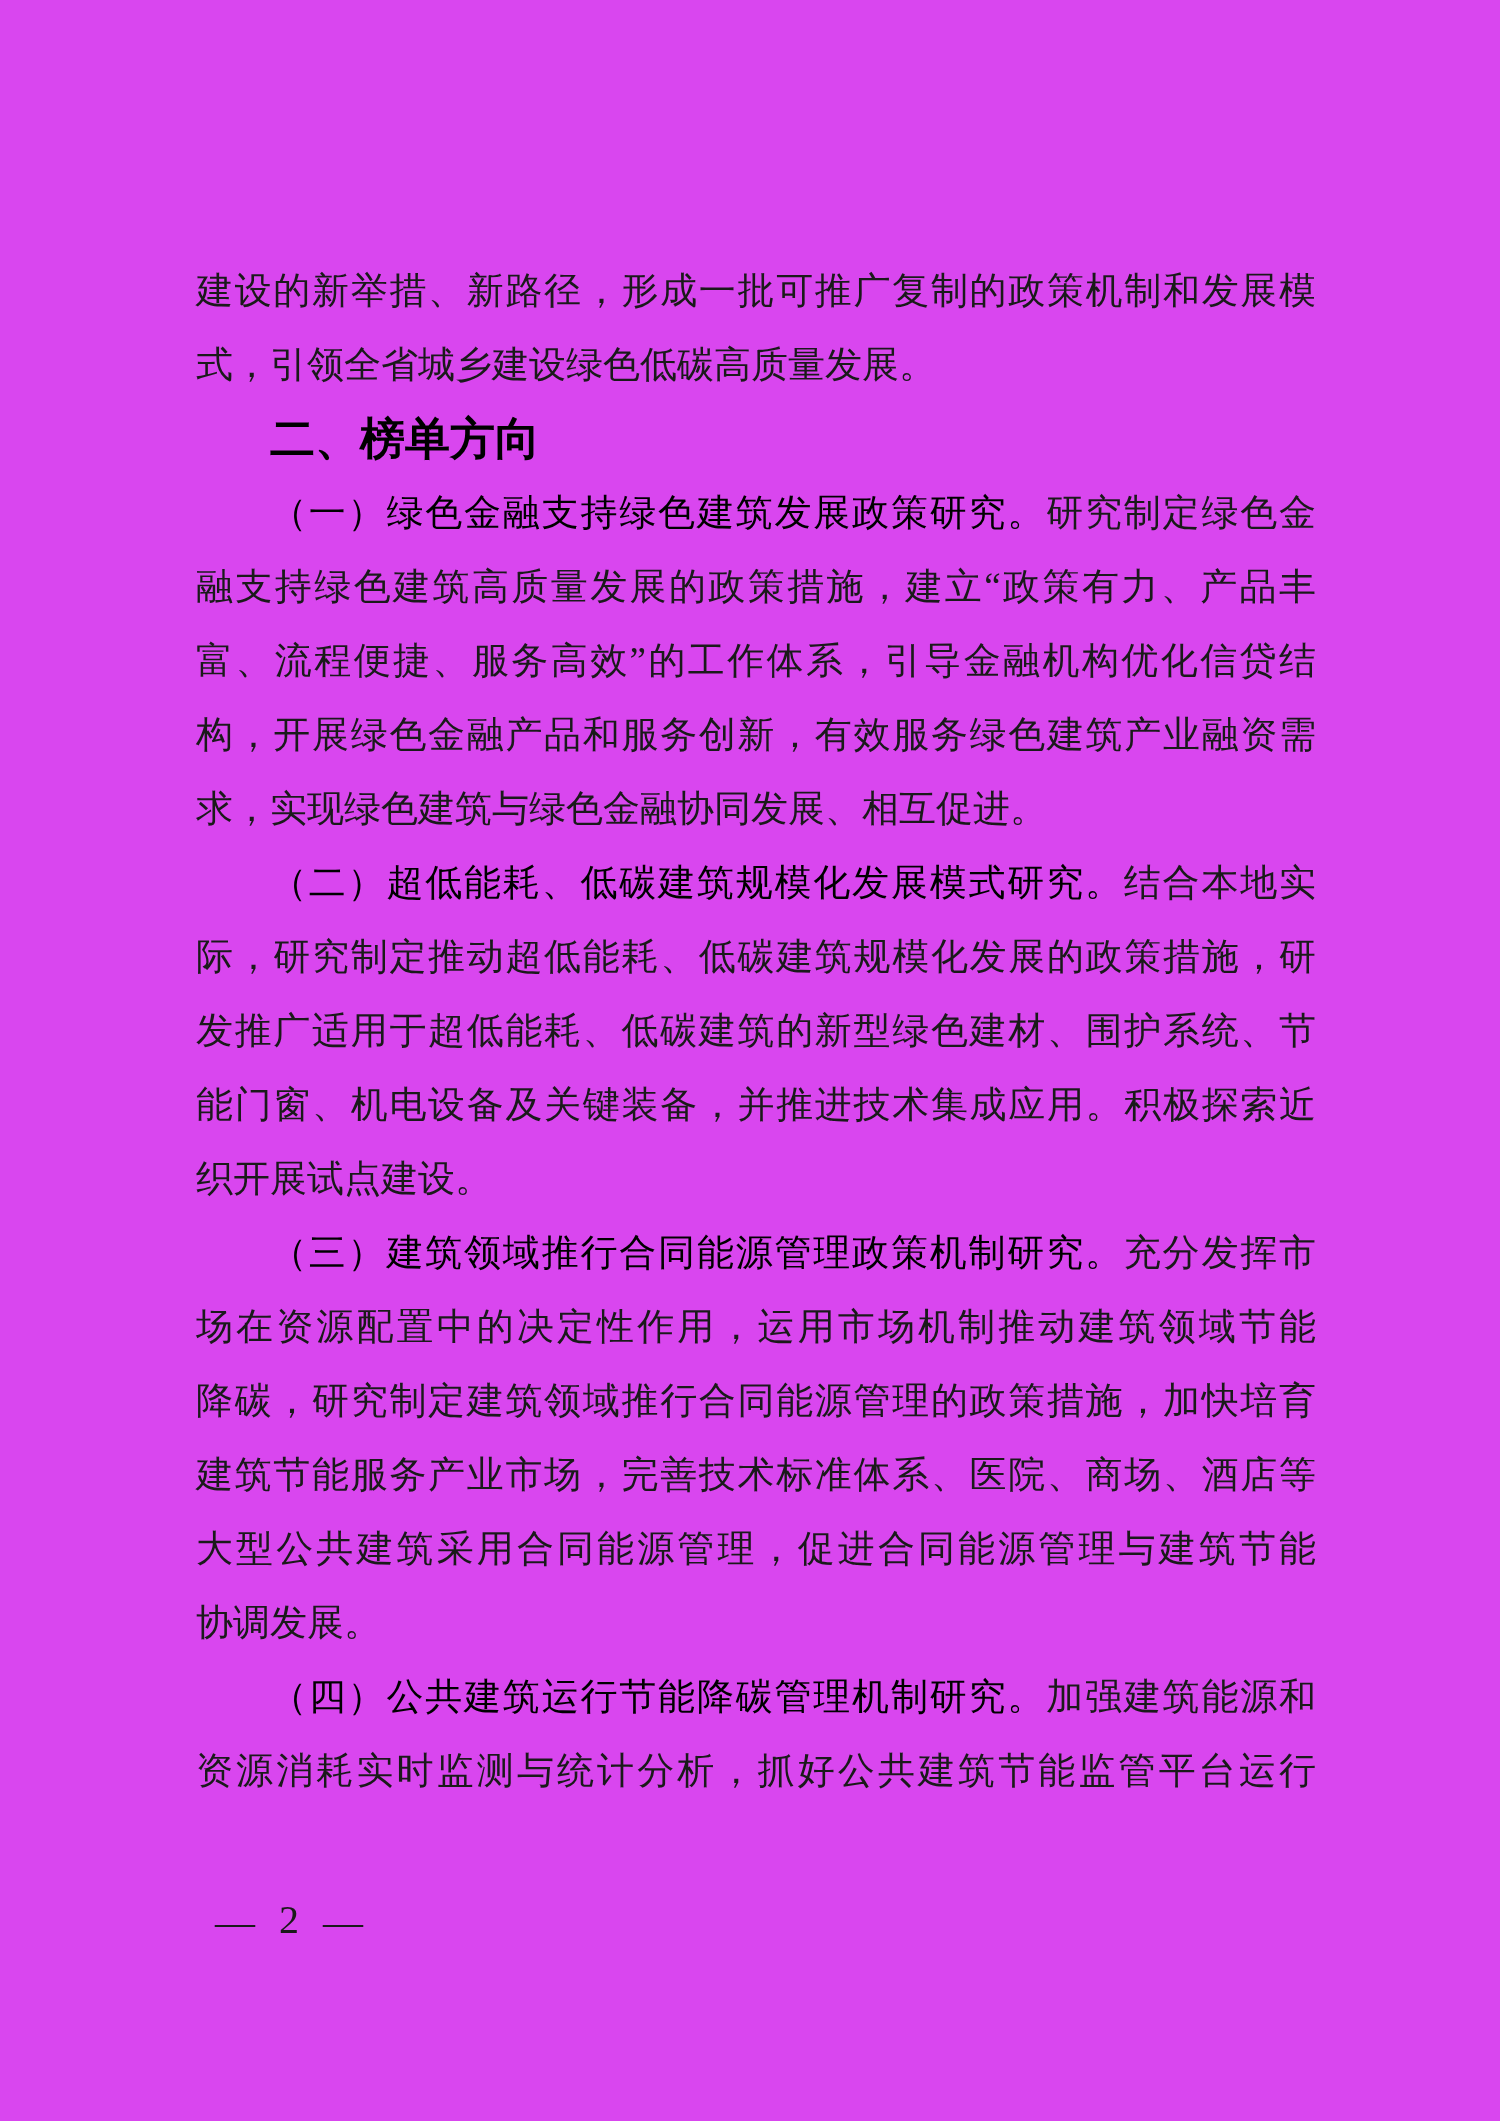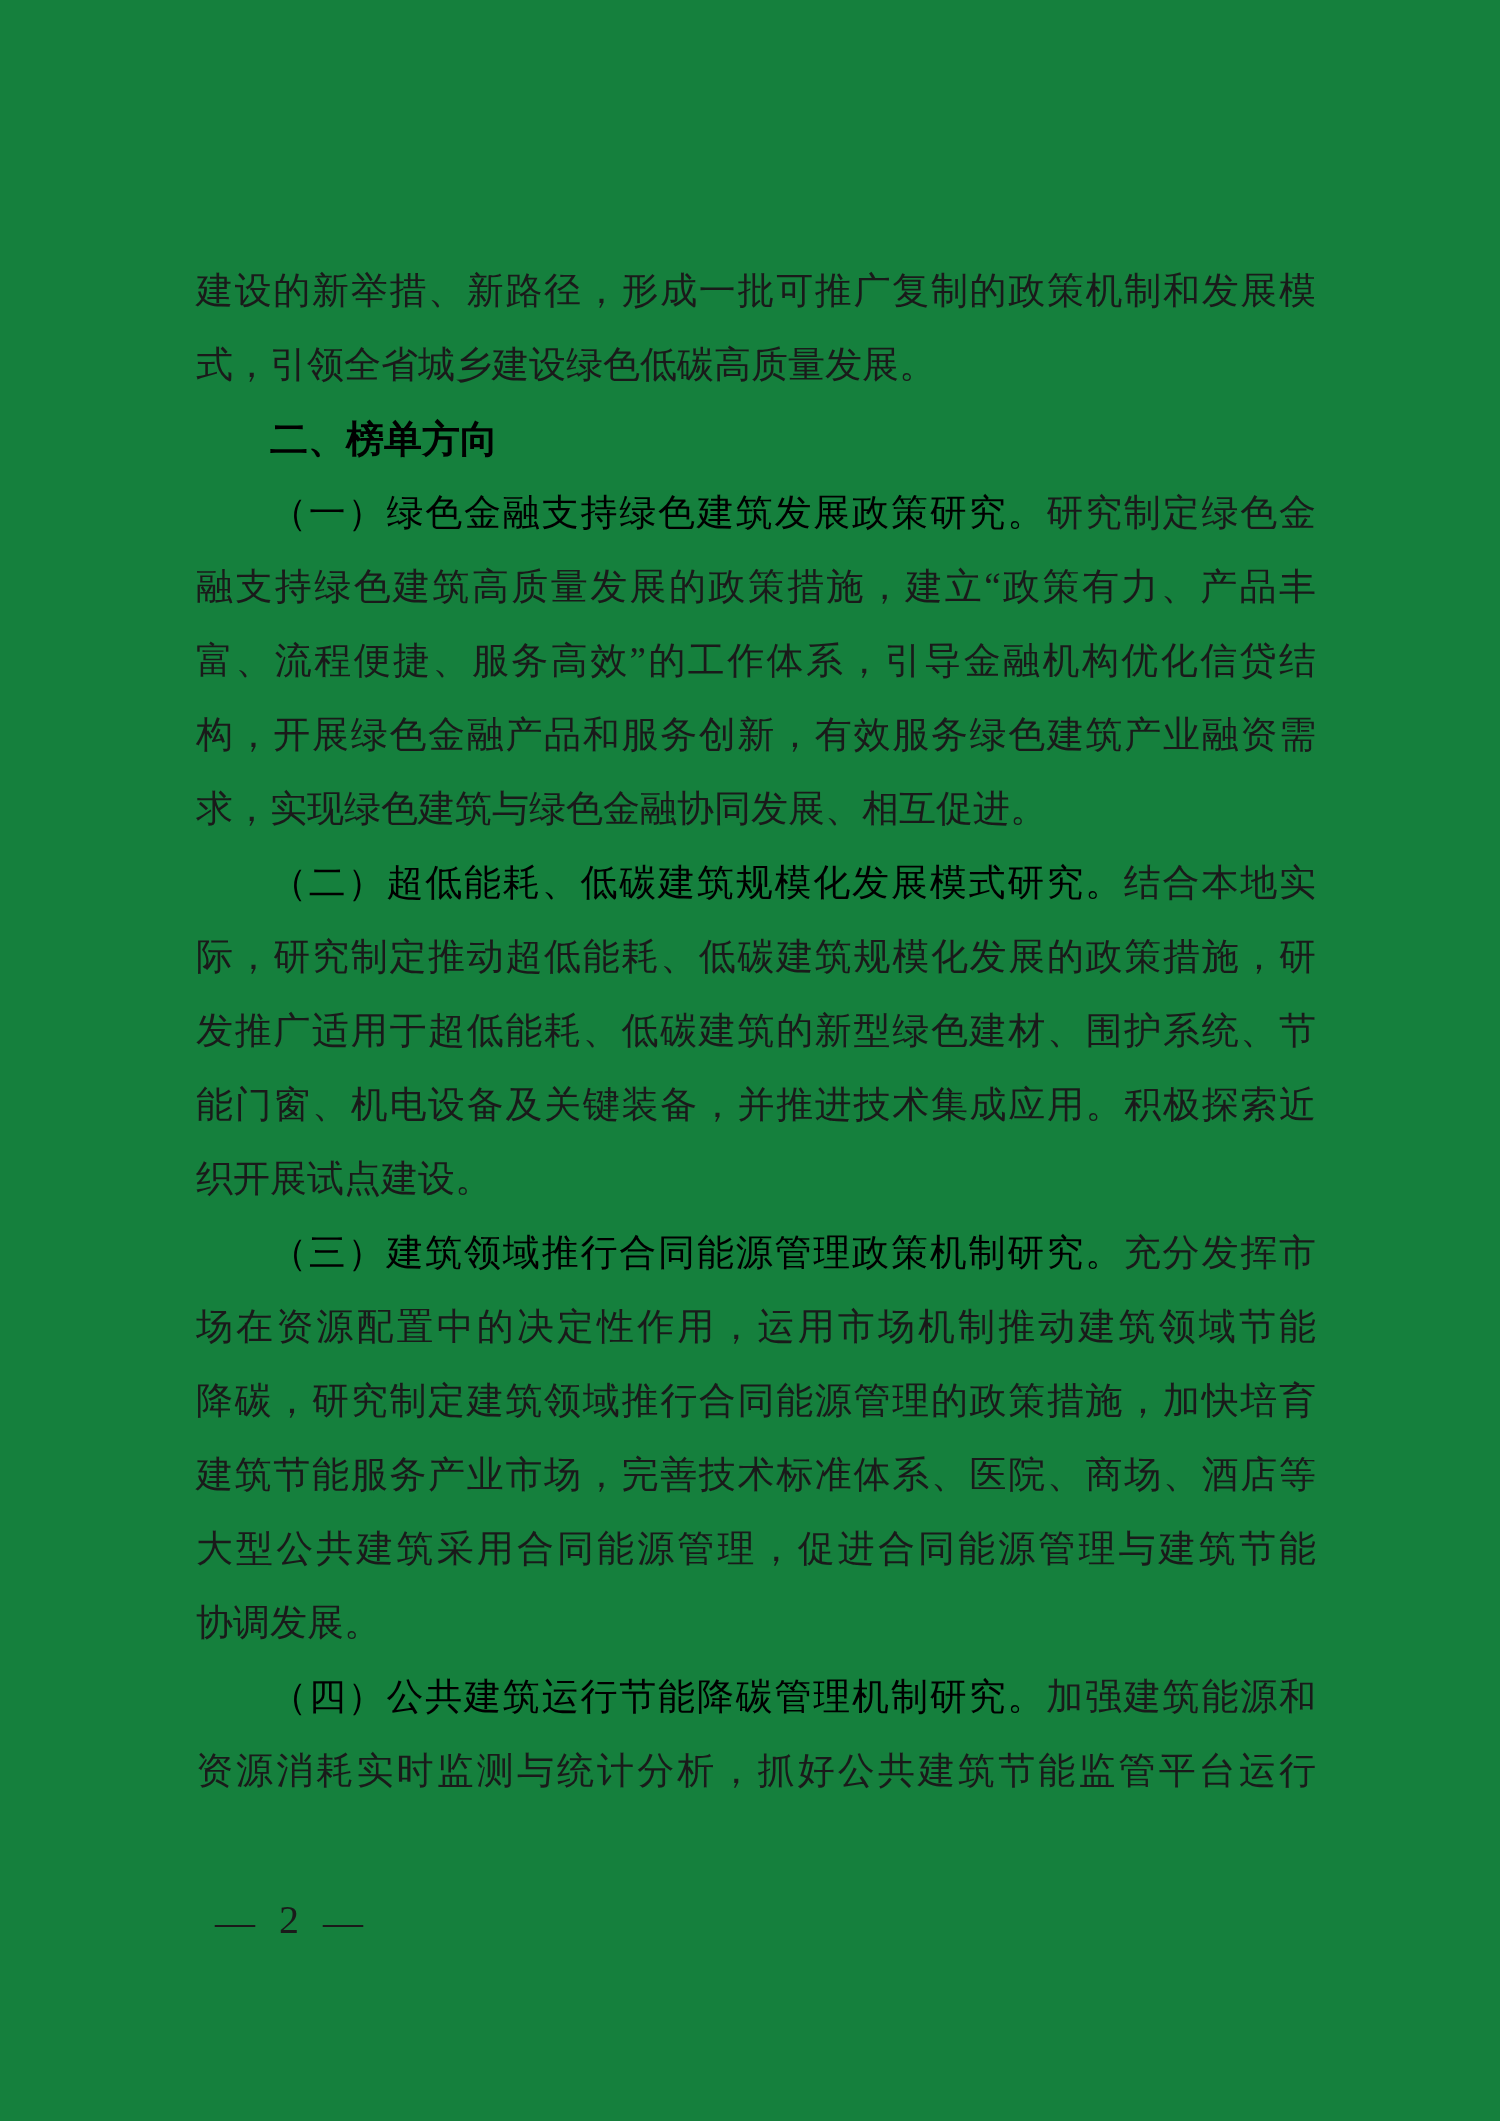--- a/index.html
+++ b/index.html
@@ -7,21 +7,21 @@
     width: 1500px; height: 2121px;
     background: #ffffff;
     font-family: "Liberation Serif", "DejaVu Serif", serif;
     color: #1a1a1a;
     position: relative;
     overflow: hidden;
   }
   .page {
     position: absolute; left: 0; top: 0;
     width: 1500px; height: 2121px;
-    background: #15803d;
+    background: #d946ef;
   }
   .doc-body {
     position: absolute;
     left: 196px; top: 254px;
     width: 1120px;
   }
   .line {
     height: 74px;
     line-height: 74px;
     font-size: 37px;
@@ -29,21 +29,21 @@
     text-align-last: left;
     letter-spacing: 0;
     white-space: normal;
   }
   .line.full { text-align-last: justify; }
   .line.indent { text-indent: 74px; }
   .line.heading .seg {
     font-family: "Liberation Sans", "DejaVu Sans", sans-serif;
     font-weight: 700;
     color: #000000;
-    font-size: 38px;
+    font-size: 45px;
   }
   .seg { color: #1a1a1a; }
   .seg.bold {
     font-weight: 400;
     color: #000000;
   }
   .footer {
     position: absolute;
     left: 215px; top: 1896px;
     height: 50px;

